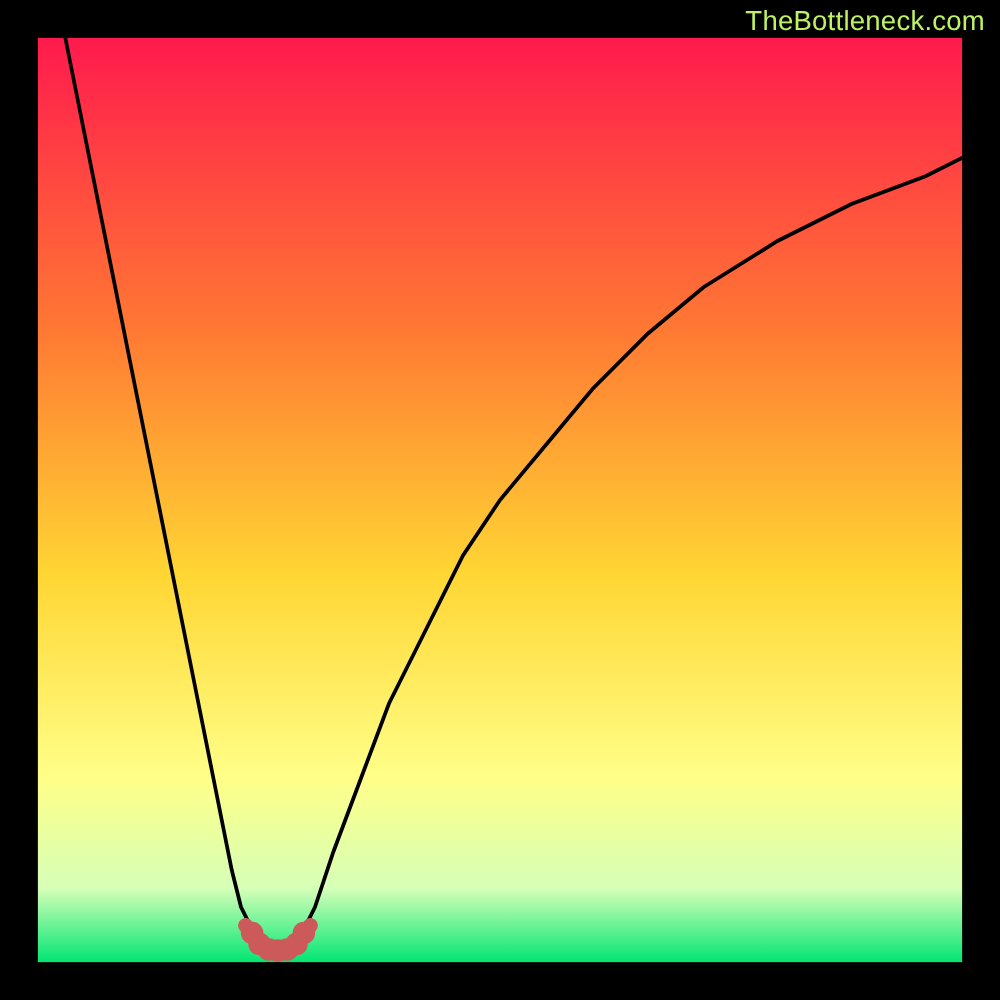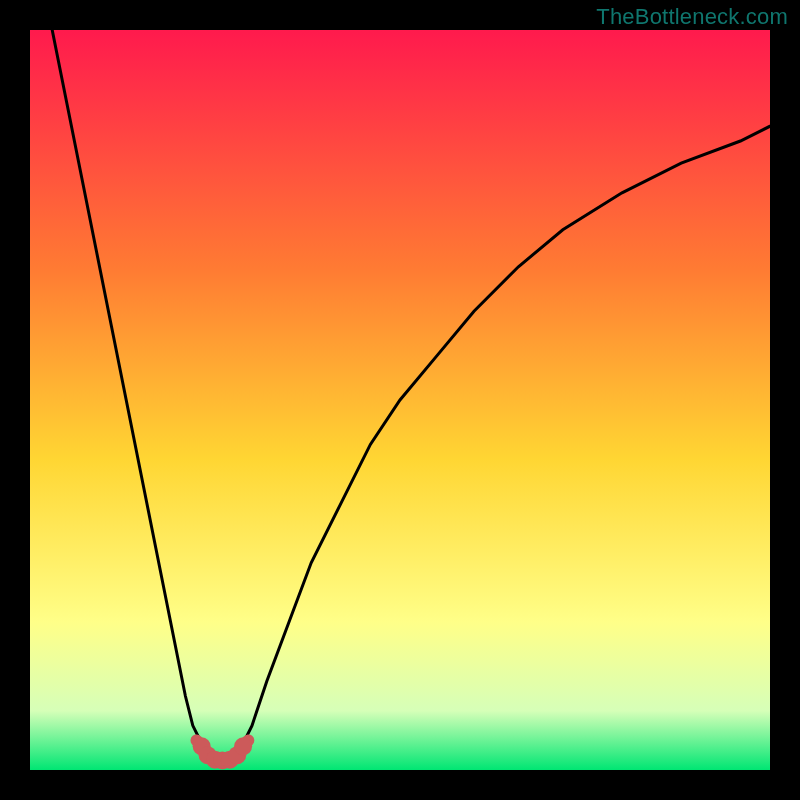--- a/index.html
+++ b/index.html
@@ -25,21 +25,21 @@
     width: 740px;
     height: 740px;
     overflow: hidden;
   }
   .watermark {
     position: absolute;
     top: 4px;
     right: 12px;
     font-family: Arial, Helvetica, sans-serif;
     font-size: 22px;
-    color: #0f766e;
+    color: #bef264;
     font-weight: 500;
     letter-spacing: 0.2px;
   }
   svg { display: block; }
 </style>
 </head>
 <body>
 
 <div class="frame">
   <div class="watermark">TheBottleneck.com</div>

